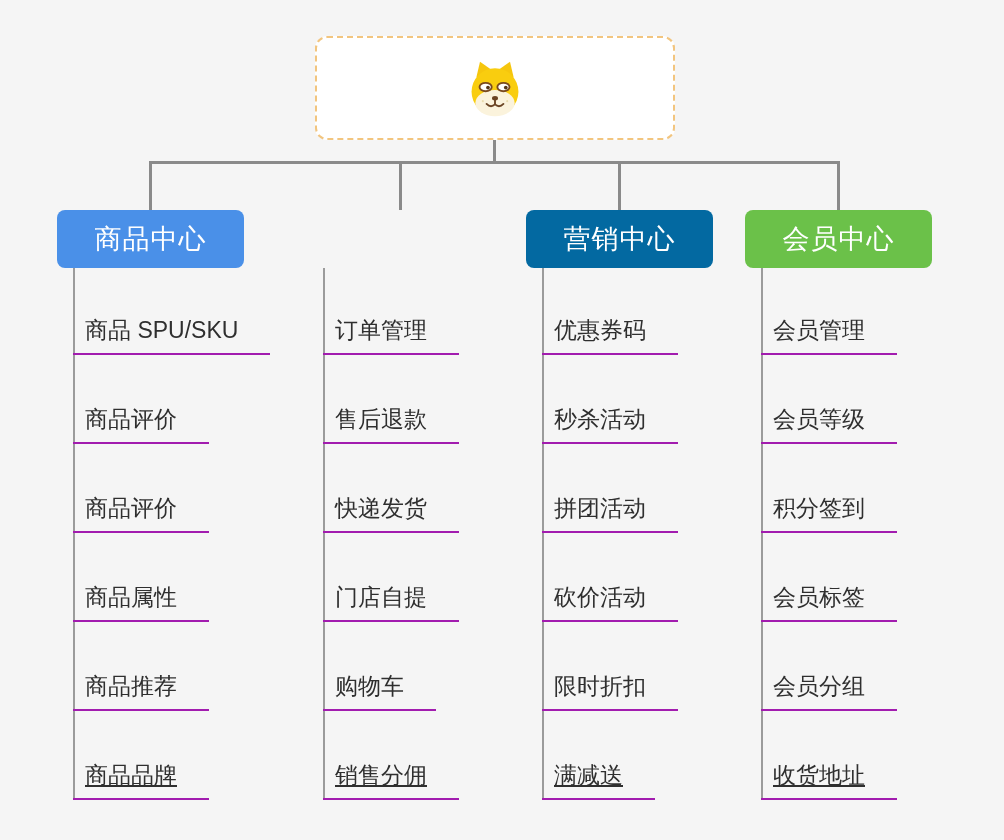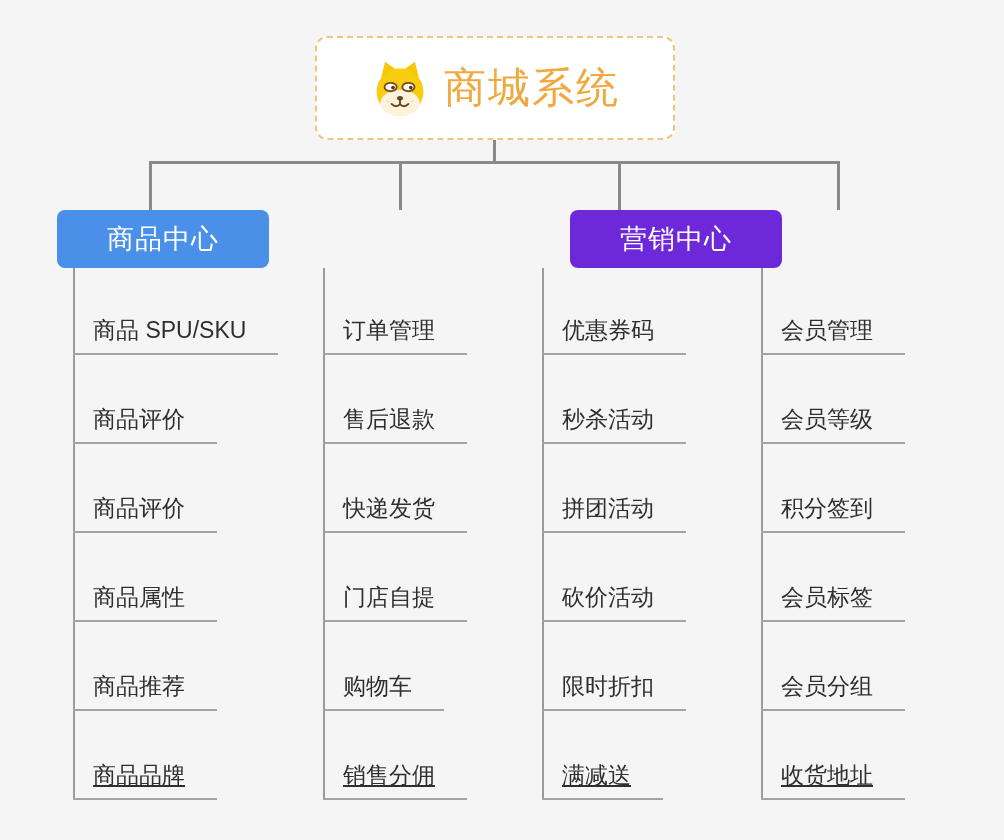--- a/index.html
+++ b/index.html
@@ -47,21 +47,21 @@
   .conn-drop        { top: 161px; width: 3px; height: 49px; }
   .conn-drop.d0 { left: 149px; }
   .conn-drop.d1 { left: 399px; }
   .conn-drop.d2 { left: 618px; }
   .conn-drop.d3 { left: 837px; }
 
   
   .branch-header {
     position: absolute;
     top: 210px;
-    width: 212px; height: 58px;
+    width: 187px; height: 58px;
     border-radius: 8px;
     display: flex;
     align-items: center;
     justify-content: center;
     color: #ffffff;
     font-size: 27px;
     letter-spacing: 1px;
     white-space: nowrap;
     cursor: default;
   }
@@ -85,22 +85,22 @@
     position: absolute;
     left: 0; top: 0;
     width: 2px; height: 532px;
     background: #9b9b9b;
   }
   .child-item {
     position: absolute;
     left: 0;
     box-sizing: border-box;
     height: 40px;
-    padding: 0 32px 8px 20px;
-    border-bottom: 2px solid #a3a3a3;
+    padding: 0 32px 8px 12px;
+    border-bottom: 2px solid #a21caf;
     font-size: 23px;
     line-height: 30px;
     color: #2f2f2f;
     white-space: nowrap;
     cursor: default;
   }
   .child-item.r0 { top: 47px; }
   .child-item.r1 { top: 136px; }
   .child-item.r2 { top: 225px; }
   .child-item.r3 { top: 314px; }
@@ -121,32 +121,32 @@
       <ellipse cx="22" cy="31" rx="6.5" ry="4.5" fill="#ffffff" stroke="#7a4a1e" stroke-width="2"></ellipse>
       <ellipse cx="41" cy="31" rx="6.5" ry="4.5" fill="#ffffff" stroke="#7a4a1e" stroke-width="2"></ellipse>
       <circle cx="24.5" cy="31.5" r="2" fill="#54361a"></circle>
       <circle cx="43.5" cy="31.5" r="2" fill="#54361a"></circle>
       <ellipse cx="32" cy="43" rx="3.2" ry="2.4" fill="#6b4423"></ellipse>
       <path d="M32 45 L32 49" stroke="#6b4423" stroke-width="2" fill="none" stroke-linecap="round"></path>
       <path d="M23 49 Q27.5 53.5 32 49.5 Q36.5 53.5 41 49" stroke="#6b4423" stroke-width="2" fill="none" stroke-linecap="round"></path>
       <circle cx="19" cy="46" r="1.1" fill="#e9dcae"></circle>
       <circle cx="45" cy="46" r="1.1" fill="#e9dcae"></circle>
     </svg>
-    <div class="root-title">商城系统</div>
   </div>
 
   <div class="conn conn-root-stub"></div>
   <div class="conn conn-horizontal"></div>
   <div class="conn conn-drop d0"></div>
   <div class="conn conn-drop d1"></div>
   <div class="conn conn-drop d2"></div>
   <div class="conn conn-drop d3"></div>
 
   <div class="branch-header h0" style="background-color: rgb(74, 144, 232);">商品中心</div>
-  <div class="branch-header h2" style="background-color: #6d28d9; margin-left: 44px;">营销中心</div>
+  <div class="branch-header h2" style="background-color: #0369a1;">营销中心</div>
+  <div class="branch-header h3" style="background-color: rgb(107, 193, 73);">会员中心</div>
 
   <div class="branch-col c0">
     <div class="branch-vline"></div>
     <div class="child-item r0">商品 SPU/SKU</div>
     <div class="child-item r1">商品评价</div>
     <div class="child-item r2">商品评价</div>
     <div class="child-item r3">商品属性</div>
     <div class="child-item r4">商品推荐</div>
     <div class="child-item r5">商品品牌</div>
   </div>

